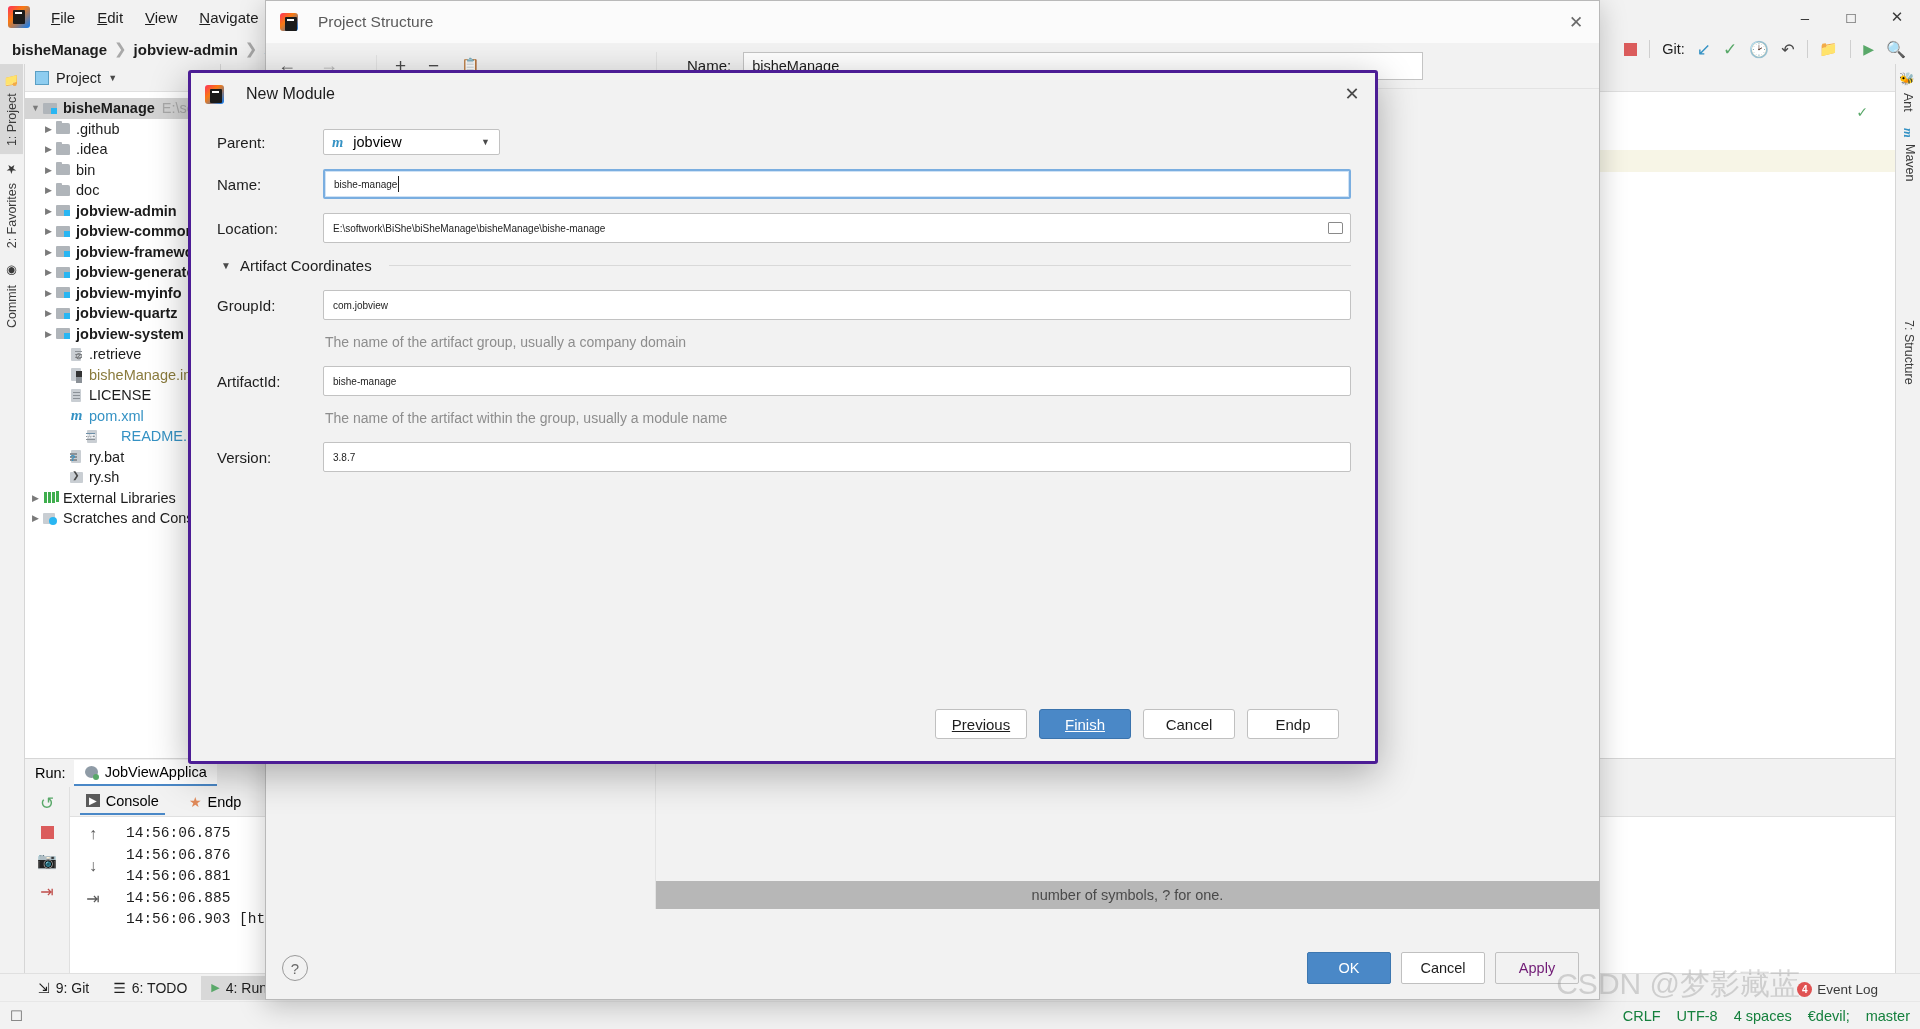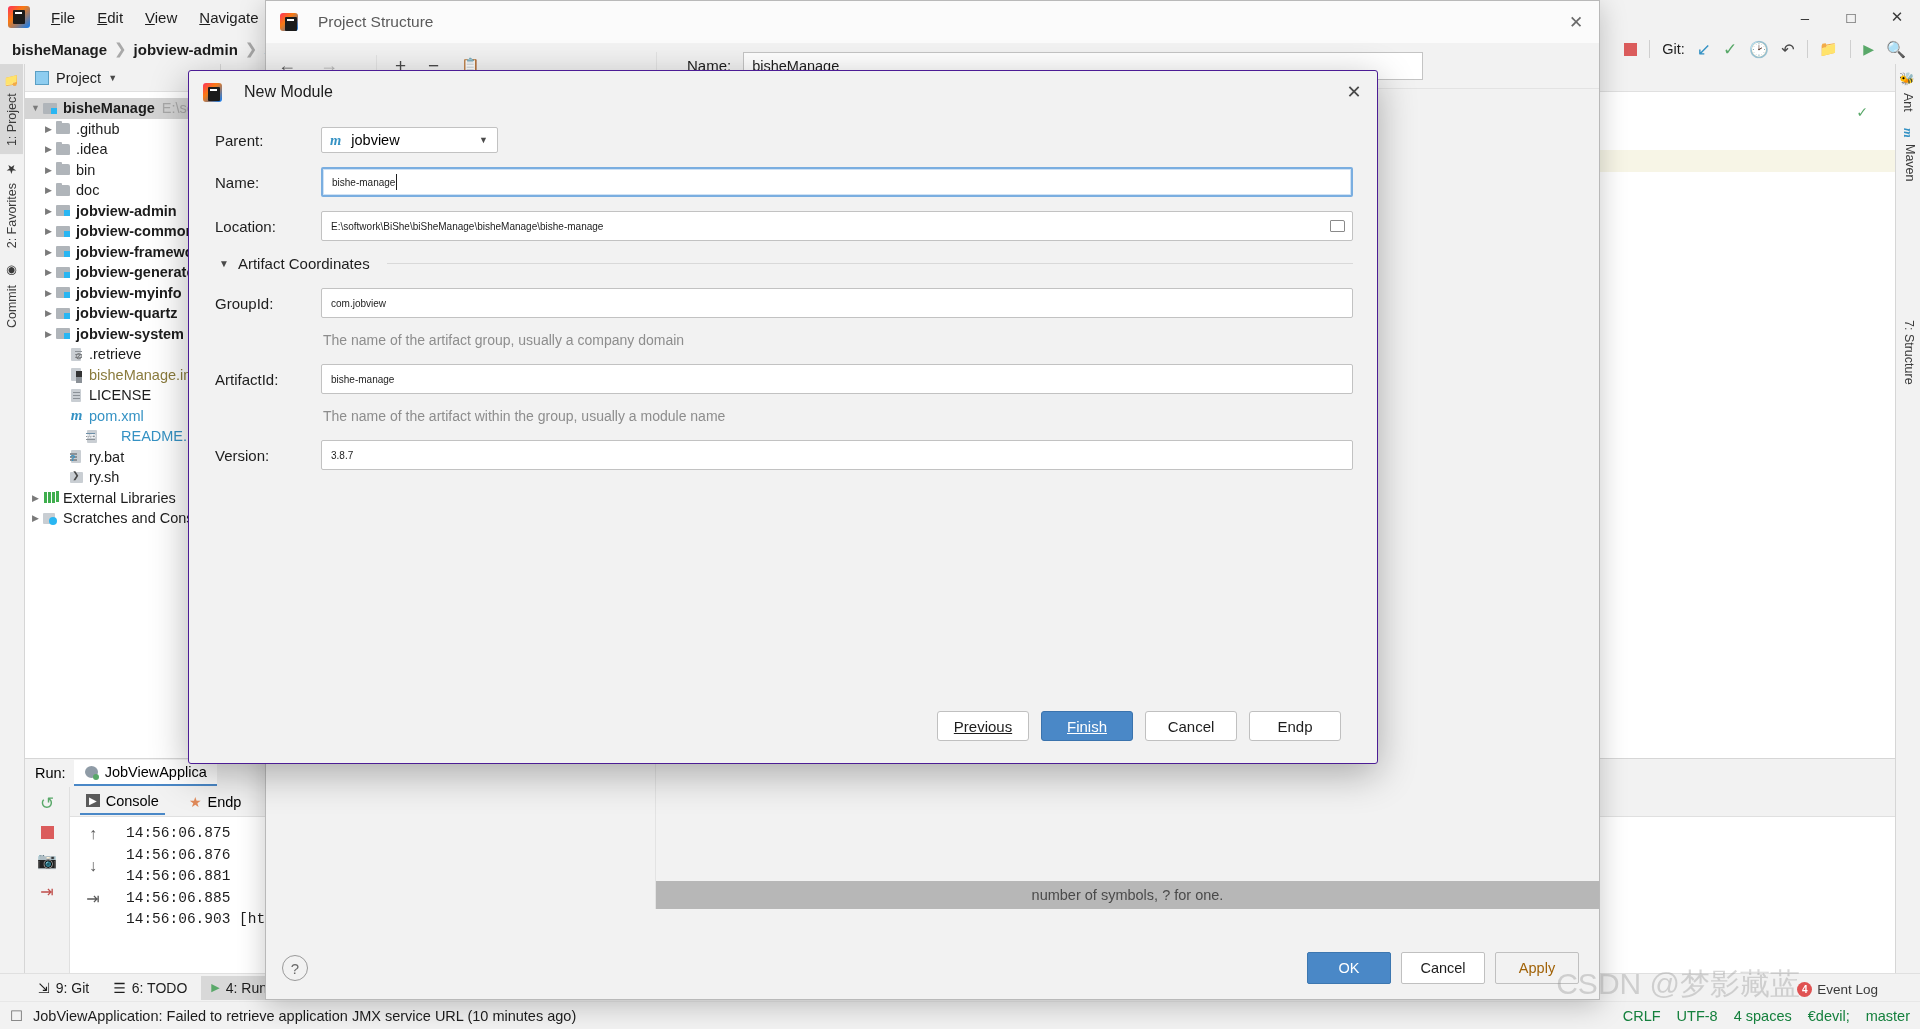--- a/index.html
+++ b/index.html
@@ -244,26 +244,26 @@
     width:26px; height:26px; border-radius:50%; border:1px solid #9a9a9a; margin-left:16px;
     display:flex; align-items:center; justify-content:center; color:#6a6a6a; font-size:15px;
   }
   .ps-btns { margin-left:auto; display:flex; gap:10px; padding-right:20px; }
   .btn {
     min-width:84px; height:32px; border:1px solid #c0c0c0; background:#fff;
     display:flex; align-items:center; justify-content:center; font-size:14.5px;
     color:#1d1d1d; border-radius:2px; padding:0 14px;
   }
   .btn.primary { background:#4a88c7; border-color:#3d77b0; color:#fff; }
-  .btn.disabled { color:#a16207; background:#f2f2f2; }
+  .btn.disabled { color:#701a75; background:#f2f2f2; }
 
   
   .nm-dialog {
     position:absolute; left:188px; top:70px; width:1190px; height:694px;
-    background:#f2f2f2; border:1px solid #4c1d95; border-radius:3px;
+    background:#f2f2f2; border:3px solid #4c1d95; border-radius:3px;
     box-shadow:0 10px 38px rgba(0,0,0,.30);
   }
   .nm-title { height:42px; display:flex; align-items:center; gap:12px; padding-left:14px;
     font-size:16px; color:#1d1d1d; }
   .nm-close { position:absolute; right:0; top:0; width:46px; height:42px;
     display:flex; align-items:center; justify-content:center; color:#4a4a4a; font-size:18px; }
   .nm-body { position:absolute; top:42px; left:0; right:0; bottom:74px; padding:14px 24px 0 26px; }
   .fld-row { display:flex; align-items:center; margin-bottom:14px; }
   .fld-label { width:106px; font-size:15px; color:#1d1d1d; flex:0 0 auto; }
   .fld-label.indent { width:106px; padding-left:0px; }
@@ -562,21 +562,20 @@
         <span style="color:#59a869;font-size:11px;">▶</span>
         <span>4: Run</span>
       </div>
       <div class="sb-tab">
         <span style="background:#5a5a5a;color:#fff;font-size:10px;padding:1px 3px;">&gt;_</span>
       </div>
     </div>
 
     <div class="statusbar">
       <span style="margin-right:10px;color:#6a6a6a;">☐</span>
-      <span>JobViewApplication: Failed to retrieve application JMX service URL (10 minutes ago)</span>
       <div class="sb-right">
         <span>CRLF</span>
         <span>UTF-8</span>
         <span>4 spaces</span>
         <span>€devil;</span>
         <span>master</span>
       </div>
     </div>
 
     <div style="position:absolute;right:42px;bottom:32px;display:flex;align-items:center;gap:5px;font-size:13.5px;color:#3a3a3a;">

